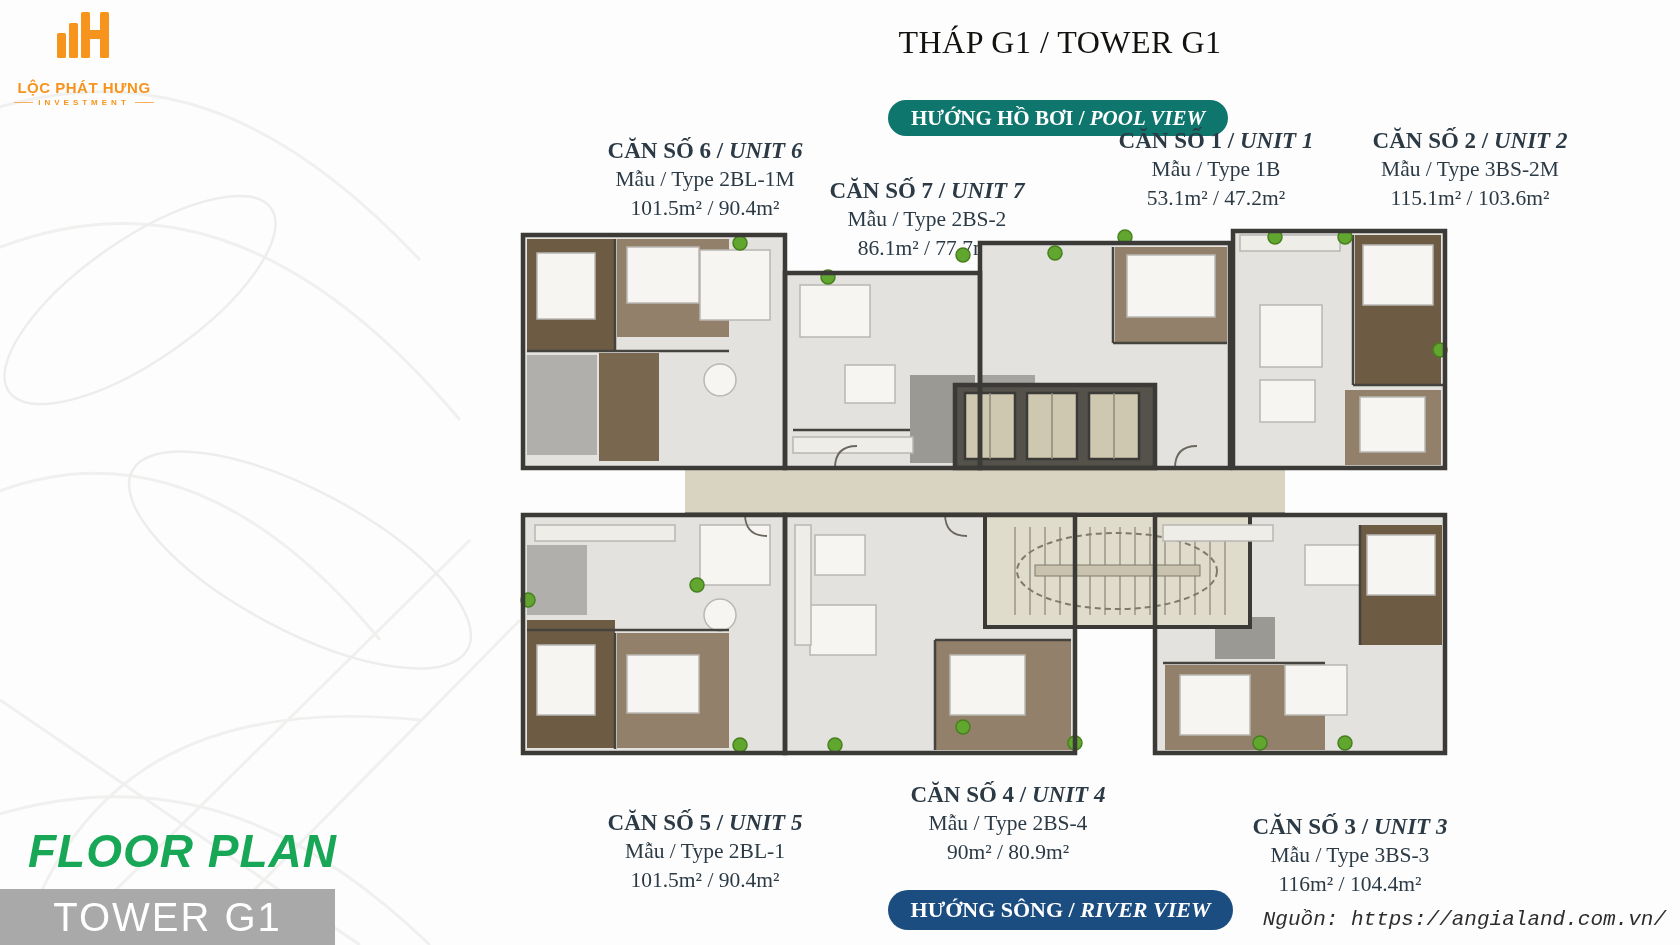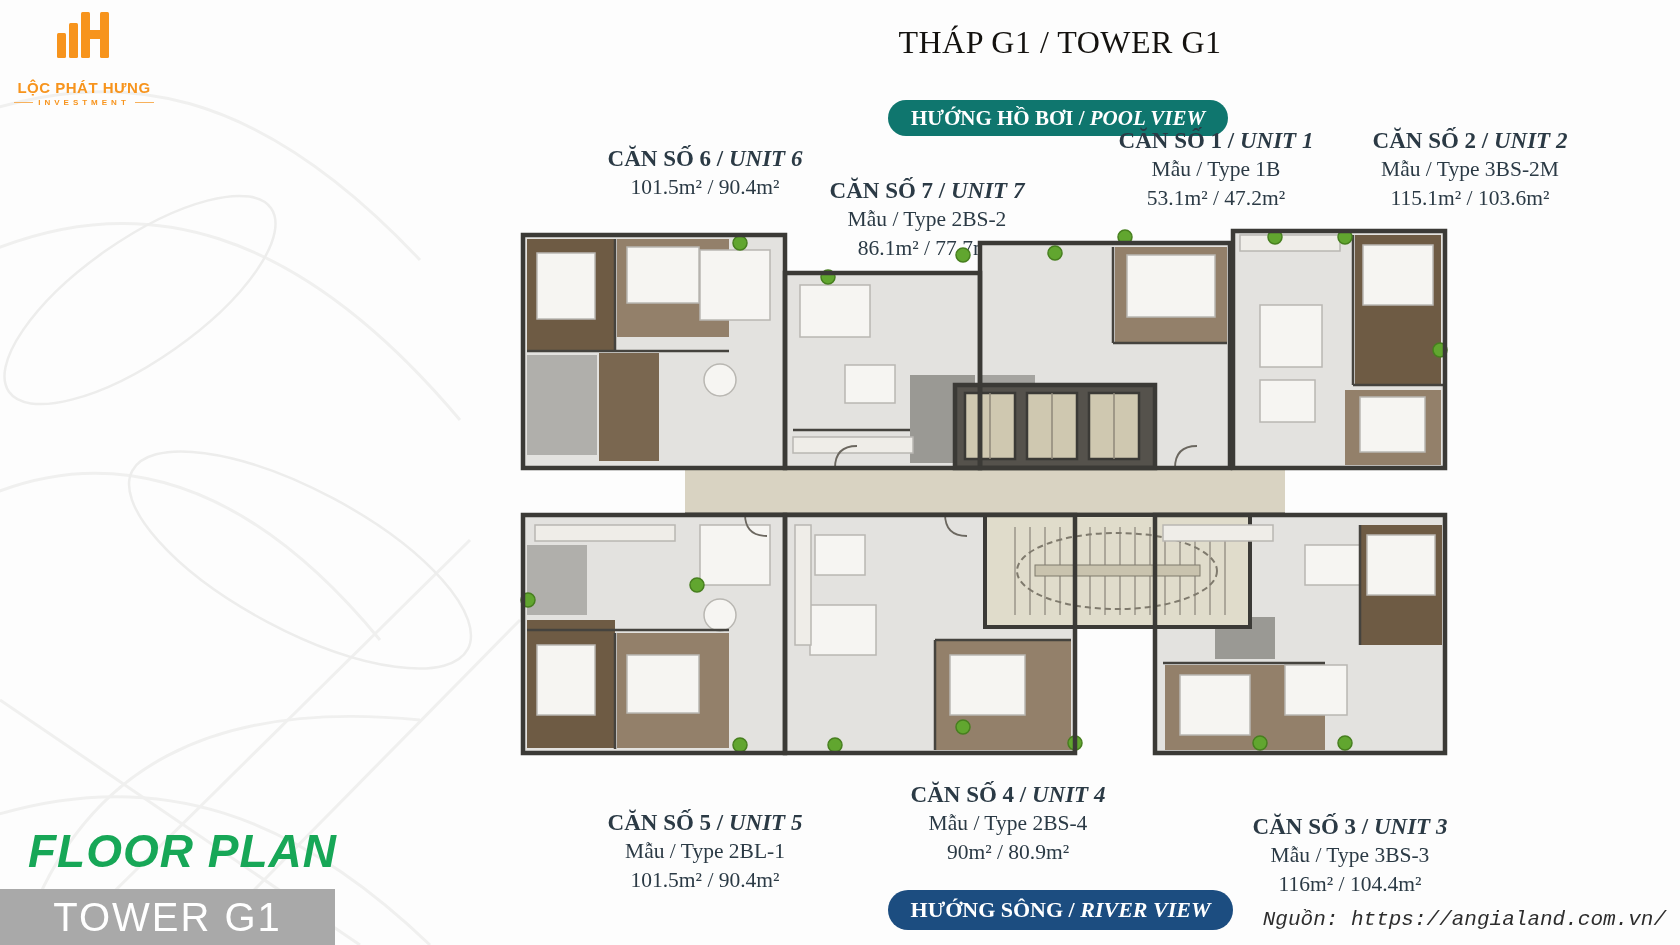--- a/index.html
+++ b/index.html
@@ -33,21 +33,21 @@
   .badge-pool{left:888px;top:76px;width:340px;height:36px;line-height:36px;
               background:#0f766e;border-radius:18px;font-size:21px;margin-top:24px;}
   .badge-river{left:888px;top:890px;width:345px;height:40px;line-height:40px;
                background:#1c4d80;border-radius:20px;font-size:22px;}
 
   
   .unit-label{position:absolute;width:320px;text-align:center;color:#2b3a45;line-height:29px;}
   .unit-label .l1{font-size:23px;font-weight:bold;}
   .unit-label .l1 em{font-style:italic;}
   .unit-label .l2,.unit-label .l3{font-size:21.5px;}
-  .ul-6{left:545px;top:144px;}
+  .ul-6{left:545px;top:136px;}
   .ul-7{left:767px;top:176px;}
   .ul-1{left:1056px;top:126px;}
   .ul-2{left:1310px;top:126px;}
   .ul-5{left:545px;top:808px;}
   .ul-4{left:848px;top:780px;}
   .ul-3{left:1190px;top:812px;}
 
   
   .plan{position:absolute;left:515px;top:225px;}
 
@@ -106,20 +106,21 @@
   <div class="main-title">
     <strong>THÁP G1</strong><span> / </span><span>TOWER G1</span>
   </div>
 
   <div class="badge badge-pool">
     <span>HƯỚNG HỒ BƠI</span><span> / </span><em>POOL VIEW</em>
   </div>
 
   <div class="unit-label ul-6">
     <div class="l1"><span>CĂN SỐ 6</span><span> / </span><em>UNIT 6</em></div>
+    <div class="l2">Mẫu / Type 2BL-1M</div>
     <div class="l3">101.5m² / 90.4m²</div>
   </div>
   <div class="unit-label ul-7">
     <div class="l1"><span>CĂN SỐ 7</span><span> / </span><em>UNIT 7</em></div>
     <div class="l2">Mẫu / Type 2BS-2</div>
     <div class="l3">86.1m² / 77.7m²</div>
   </div>
   <div class="unit-label ul-1">
     <div class="l1"><span>CĂN SỐ 1</span><span> / </span><em>UNIT 1</em></div>
     <div class="l2">Mẫu / Type 1B</div>

